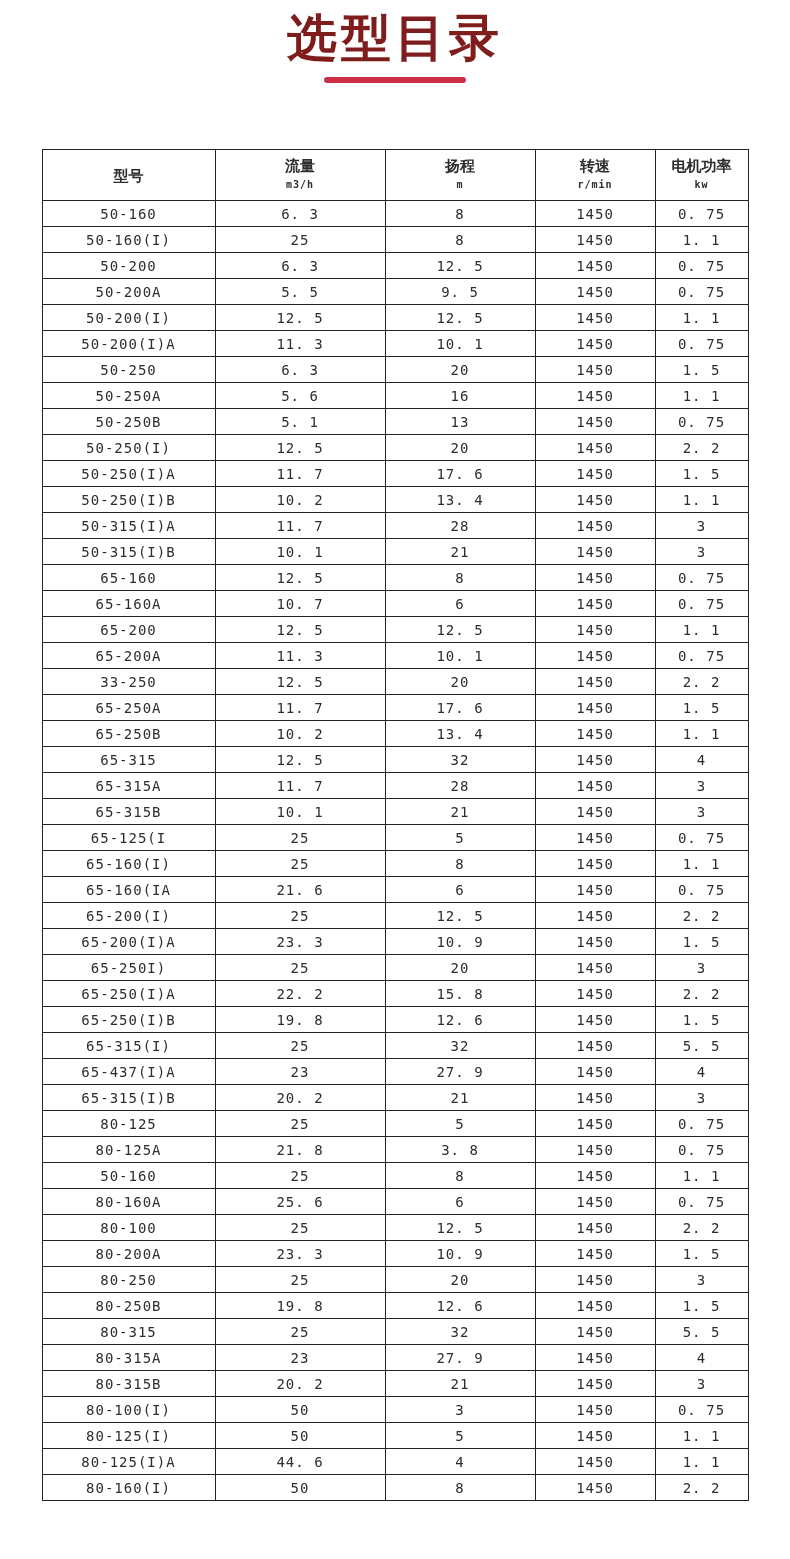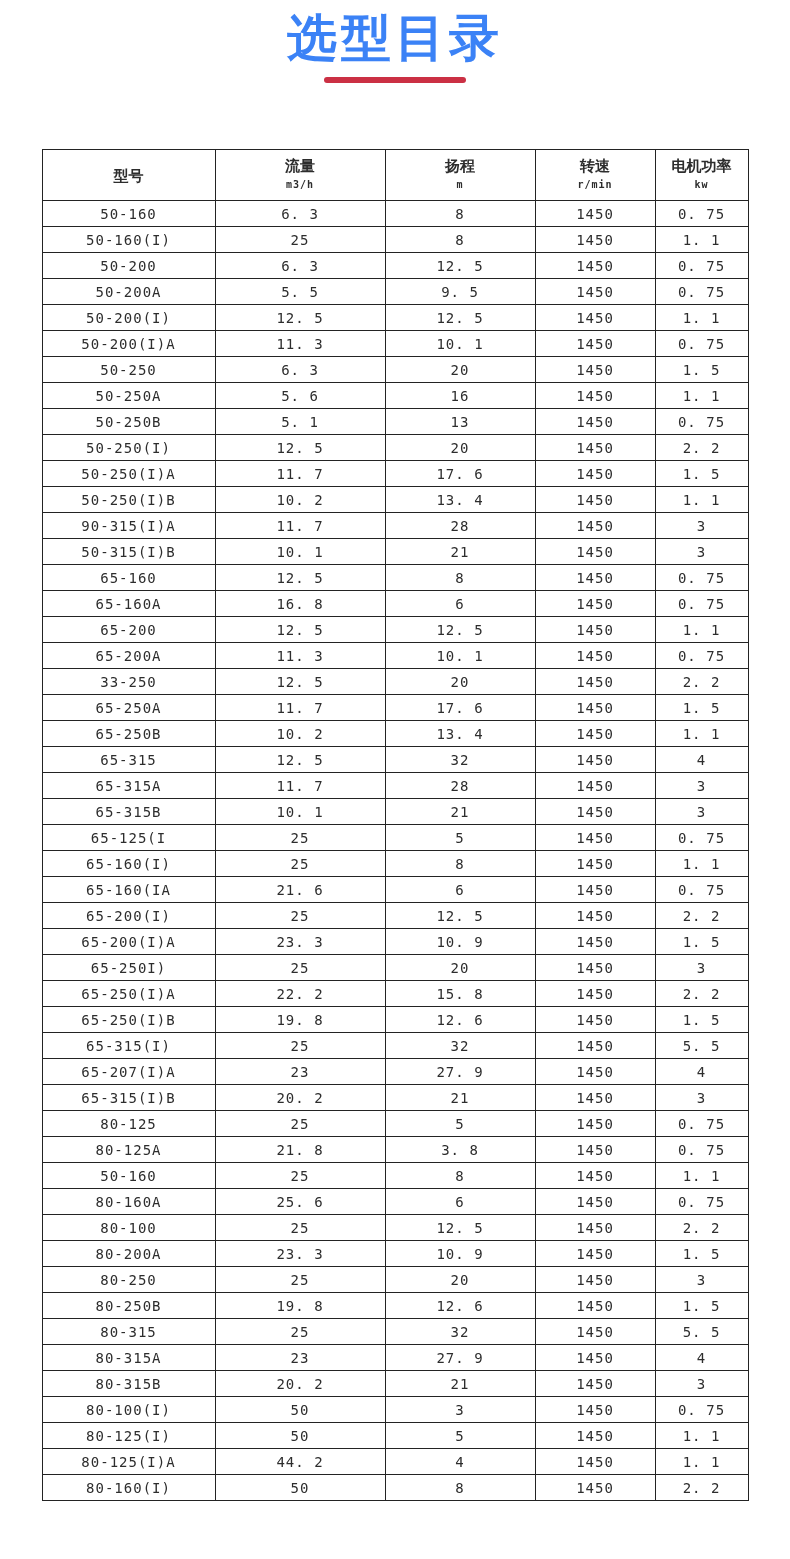--- a/index.html
+++ b/index.html
@@ -17,21 +17,21 @@
     position: relative;
   }
   .page-title {
     margin: 0;
     padding-top: 10px;
     text-align: center;
     font-size: 50px;
     line-height: 56px;
     font-weight: 800;
     letter-spacing: 4px;
-    color: #3b82f6;
+    color: #7f1d1d;
     font-family: "Liberation Sans", sans-serif;
   }
   .title-divider {
     width: 142px;
     height: 6px;
     margin: 11px auto 0 auto;
     border-radius: 3px;
   }
   .catalog-table {
     width: 706px;
@@ -193,21 +193,21 @@
       <td>1. 5</td>
     </tr>
         <tr>
       <td>50-250(I)B</td>
       <td>10. 2</td>
       <td>13. 4</td>
       <td>1450</td>
       <td>1. 1</td>
     </tr>
         <tr>
-      <td>90-315(I)A</td>
+      <td>50-315(I)A</td>
       <td>11. 7</td>
       <td>28</td>
       <td>1450</td>
       <td>3</td>
     </tr>
         <tr>
       <td>50-315(I)B</td>
       <td>10. 1</td>
       <td>21</td>
       <td>1450</td>
@@ -215,21 +215,21 @@
     </tr>
         <tr>
       <td>65-160</td>
       <td>12. 5</td>
       <td>8</td>
       <td>1450</td>
       <td>0. 75</td>
     </tr>
         <tr>
       <td>65-160A</td>
-      <td>16. 8</td>
+      <td>10. 7</td>
       <td>6</td>
       <td>1450</td>
       <td>0. 75</td>
     </tr>
         <tr>
       <td>65-200</td>
       <td>12. 5</td>
       <td>12. 5</td>
       <td>1450</td>
       <td>1. 1</td>
@@ -340,21 +340,21 @@
       <td>1. 5</td>
     </tr>
         <tr>
       <td>65-315(I)</td>
       <td>25</td>
       <td>32</td>
       <td>1450</td>
       <td>5. 5</td>
     </tr>
         <tr>
-      <td>65-207(I)A</td>
+      <td>65-437(I)A</td>
       <td>23</td>
       <td>27. 9</td>
       <td>1450</td>
       <td>4</td>
     </tr>
         <tr>
       <td>65-315(I)B</td>
       <td>20. 2</td>
       <td>21</td>
       <td>1450</td>
@@ -446,21 +446,21 @@
     </tr>
         <tr>
       <td>80-125(I)</td>
       <td>50</td>
       <td>5</td>
       <td>1450</td>
       <td>1. 1</td>
     </tr>
         <tr>
       <td>80-125(I)A</td>
-      <td>44. 2</td>
+      <td>44. 6</td>
       <td>4</td>
       <td>1450</td>
       <td>1. 1</td>
     </tr>
         <tr>
       <td>80-160(I)</td>
       <td>50</td>
       <td>8</td>
       <td>1450</td>
       <td>2. 2</td>

